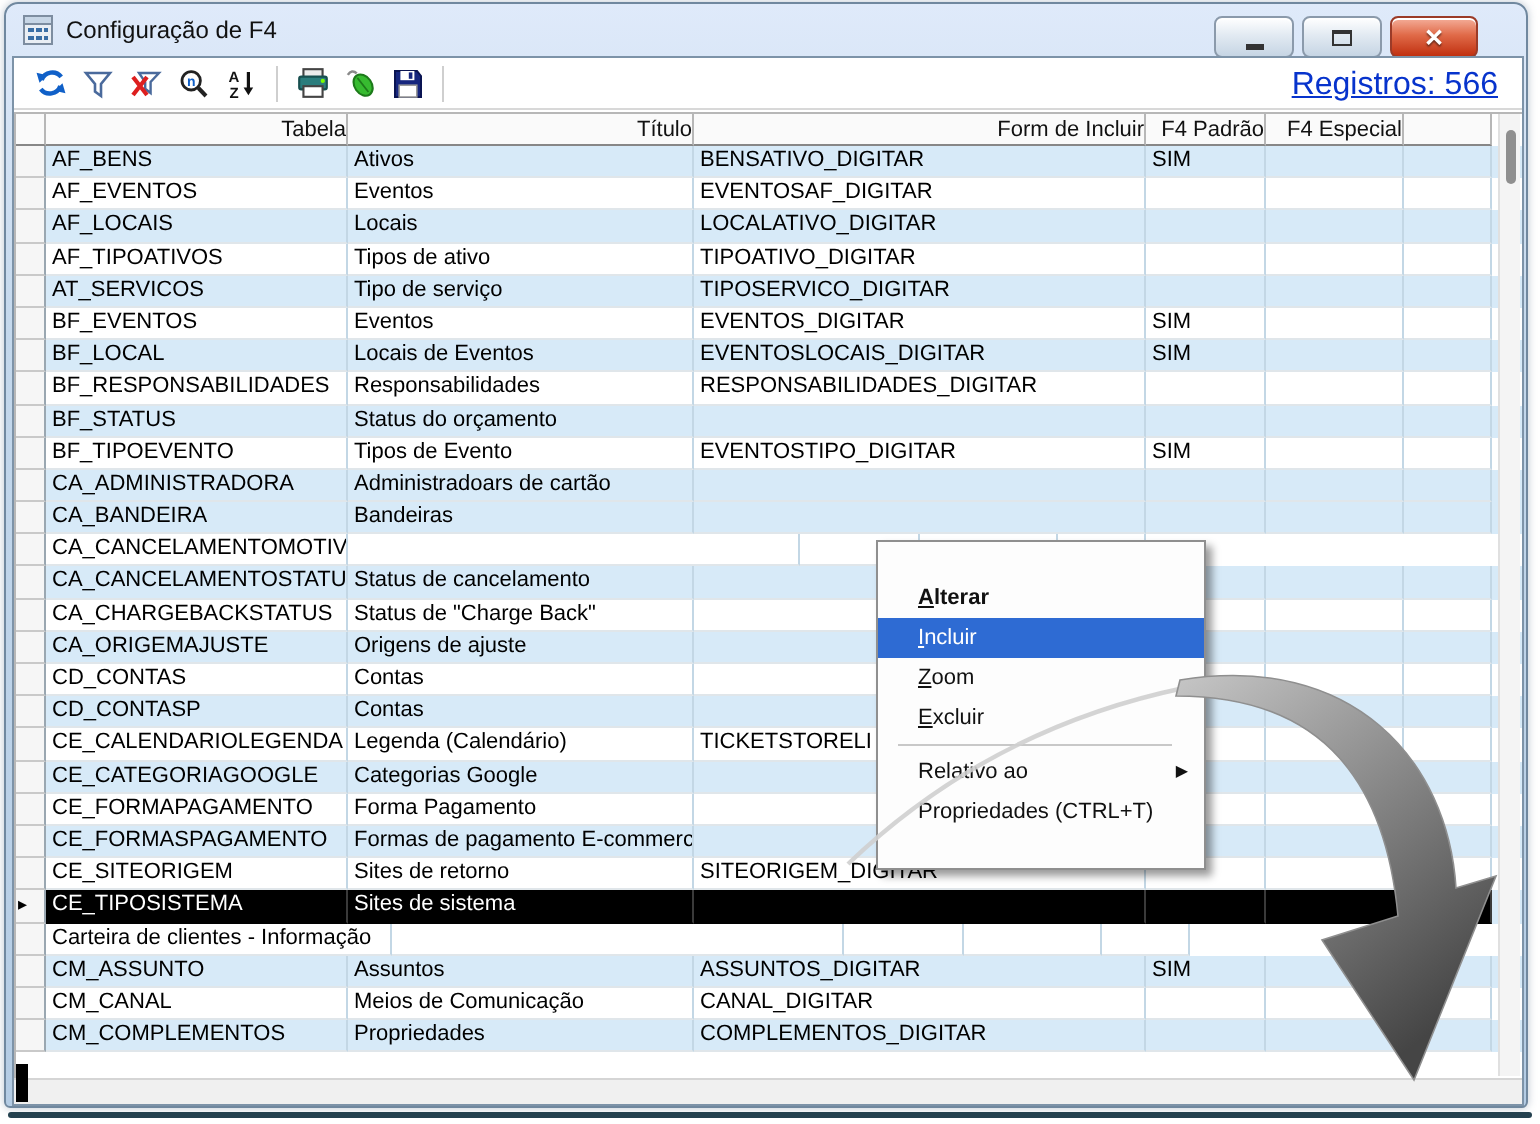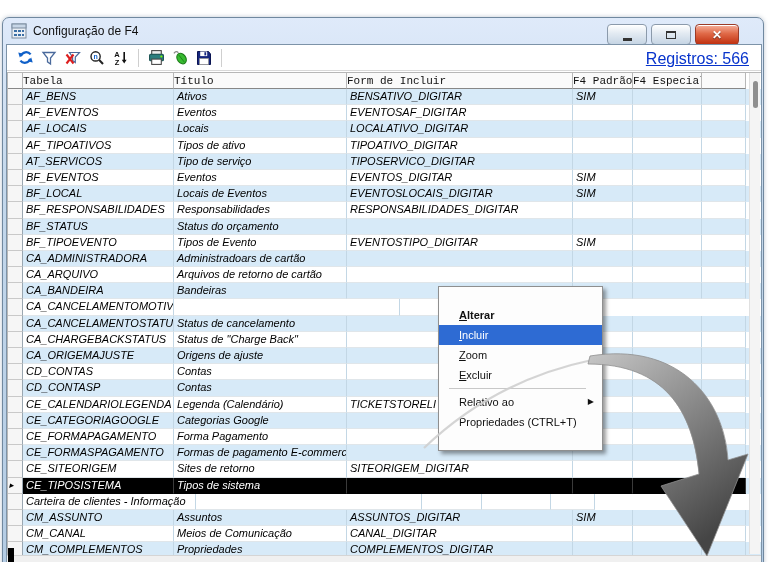--- a/index.html
+++ b/index.html
@@ -1,18 +1,18 @@
 <!DOCTYPE html>
 <html><head>
 <meta charset="utf-8">
 <style>
   * { box-sizing: border-box; margin: 0; padding: 0; }
   html,body { width:770px; height:562px; background:#fff; overflow:hidden;
     font-family:"Liberation Sans", sans-serif; }
-  .page { position:relative; width:770px; height:474px;margin-top:16px; }
+  .page { position:relative; width:770px; height:474px; }
 
   
   .frame { position:absolute; left:2px; top:1px; width:762px; height:553px;
     border:1px solid #70889f; border-radius:7px 7px 3px 3px;
     background:linear-gradient(#dfeafa,#c4d8ec 30%,#b4cce4);
     box-shadow:0 0 4px rgba(60,90,120,.35); }
   .bottomline { position:absolute; left:4px; top:556px; width:762px; height:3px;
     background:#24414f; border-radius:2px; }
 
   .titlebar { position:absolute; left:0; top:0; width:100%; height:27px; }
@@ -41,24 +41,24 @@
     display:flex; align-items:center; justify-content:center; padding:0; }
   .tsep { width:1px; height:18px; background:#cfcfcf; margin:0 5px; }
   .records { position:absolute; right:12px; top:5px; font-size:16px;
     color:#0733cc; text-decoration:underline; cursor:pointer; }
 
   
   .grid { position:absolute; left:0; top:27px; width:754px; height:483px;
     overflow:hidden; border-left:1px solid #b7b7b7; }
   .ghead { display:flex; height:17px; border-top:1px solid #b7b7b7; }
   .hcell { flex:none; background:#fafafa; border-right:1px solid #b7b7b7;
-    border-bottom:1px solid #878787; font-size:11px; text-align:left;
-    line-height:16px; overflow:hidden; white-space:nowrap; color:#111;font-family:Liberation Mono, monospace; }
+    border-bottom:1px solid #878787; font-size:11px; text-align:right;
+    line-height:16px; overflow:hidden; white-space:nowrap; color:#111; }
   .gbody { height:466px; overflow:hidden; }
-  .grow { display:flex; height:16.2px; background:#fff;font-style:italic; }
+  .grow { display:flex; height:16.2px; background:#fff; }
   .grow.alt { background:#d7eaf8; }
   .cell { flex:none; font-size:11px; line-height:15px; padding:0 3px;
     border-right:1px solid #c3d7e5; border-bottom:1px solid #e0e6ea;
     overflow:hidden; white-space:nowrap; color:#000; }
   .selcell { flex:none; background:#f6f6f6; border-right:1px solid #9aa7b1;
     border-bottom:1px solid #c9c9c9; font-size:9px; line-height:15px;
     color:#000; text-align:left; padding-left:1px; }
   .grow.selected .cell { background:#000; color:#fff; border-right-color:#3a3a3a;
     border-bottom-color:#000; }
   .cw0{width:15px}.cw1{width:151px}.cw2{width:173px}.cw3{width:226px}
@@ -294,29 +294,20 @@
             </div>
             <div class="grow alt">
               <div class="selcell cw0"></div>
               <div class="cell cw1">CA_ADMINISTRADORA</div>
               <div class="cell cw2">Administradoars de cartão</div>
               <div class="cell cw3"></div>
               <div class="cell cw4"></div>
               <div class="cell cw5"></div>
               <div class="cell cw6"></div>
             </div>
-            <div class="grow">
-              <div class="selcell cw0"></div>
-              <div class="cell cw1">CA_ARQUIVO</div>
-              <div class="cell cw2">Arquivos de retorno de cartão</div>
-              <div class="cell cw3"></div>
-              <div class="cell cw4"></div>
-              <div class="cell cw5"></div>
-              <div class="cell cw6"></div>
-            </div>
             <div class="grow alt">
               <div class="selcell cw0"></div>
               <div class="cell cw1">CA_BANDEIRA</div>
               <div class="cell cw2">Bandeiras</div>
               <div class="cell cw3"></div>
               <div class="cell cw4"></div>
               <div class="cell cw5"></div>
               <div class="cell cw6"></div>
             </div>
             <div class="grow">
@@ -413,21 +404,21 @@
               <div class="cell cw1">CE_SITEORIGEM</div>
               <div class="cell cw2">Sites de retorno</div>
               <div class="cell cw3">SITEORIGEM_DIGITAR</div>
               <div class="cell cw4"></div>
               <div class="cell cw5"></div>
               <div class="cell cw6"></div>
             </div>
             <div class="grow alt selected">
               <div class="selcell cw0">▸</div>
               <div class="cell cw1">CE_TIPOSISTEMA</div>
-              <div class="cell cw2">Tipos de sistema</div>
+              <div class="cell cw2">Sites de sistema</div>
               <div class="cell cw3"></div>
               <div class="cell cw4"></div>
               <div class="cell cw5"></div>
               <div class="cell cw6"></div>
             </div>
             <div class="grow">
               <div class="selcell cw0"></div>
               <div class="cell cw2">Carteira de clientes - Informação</div>
               <div class="cell cw3"></div>
               <div class="cell cw4"></div>

